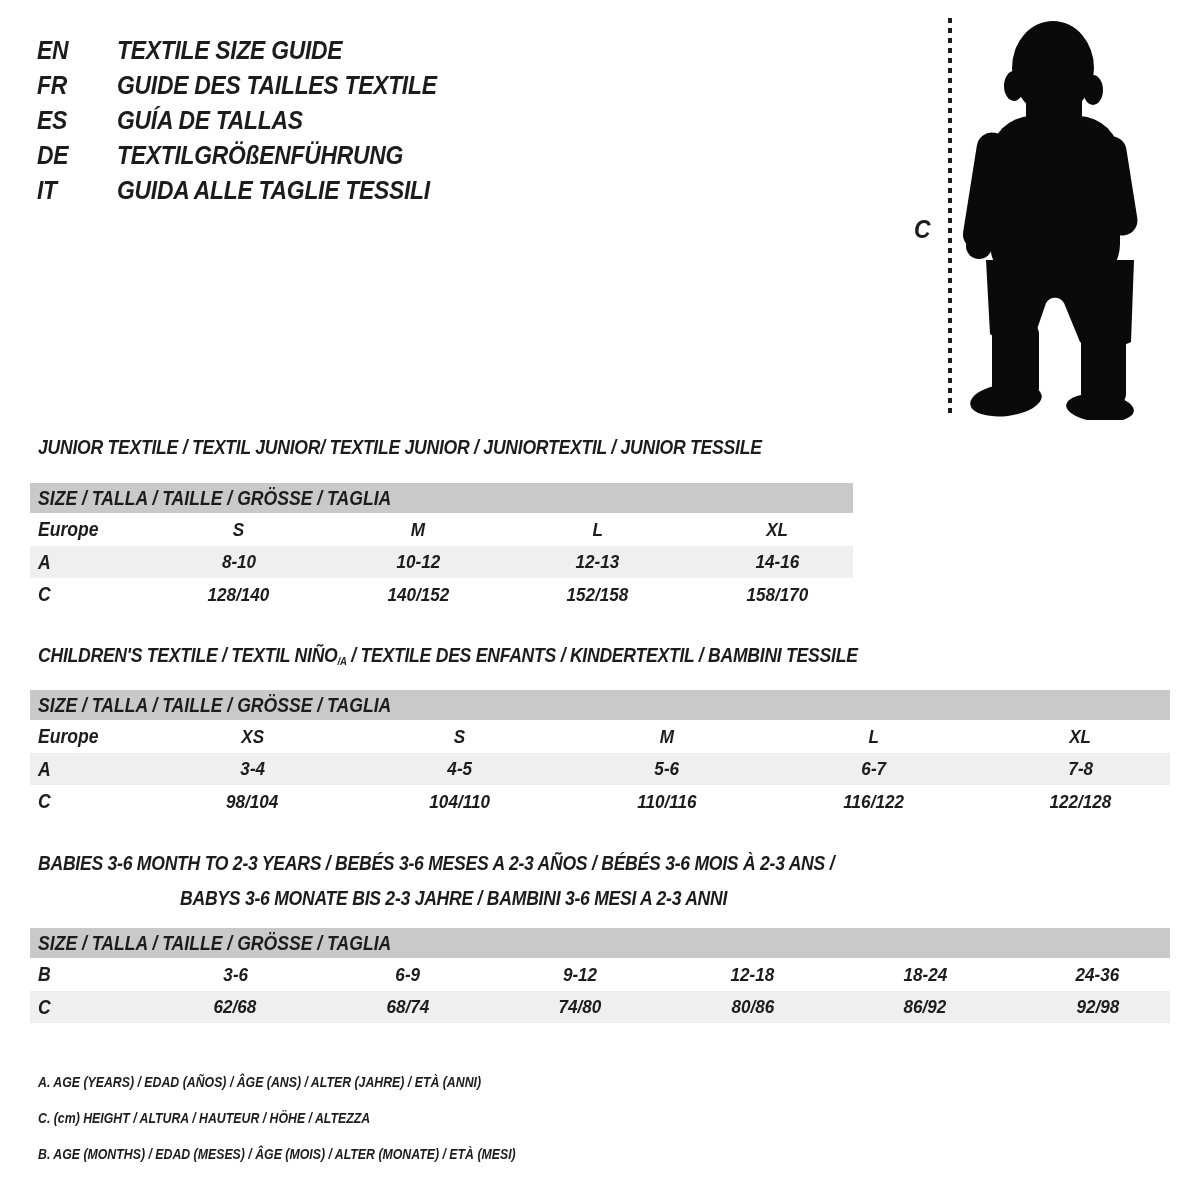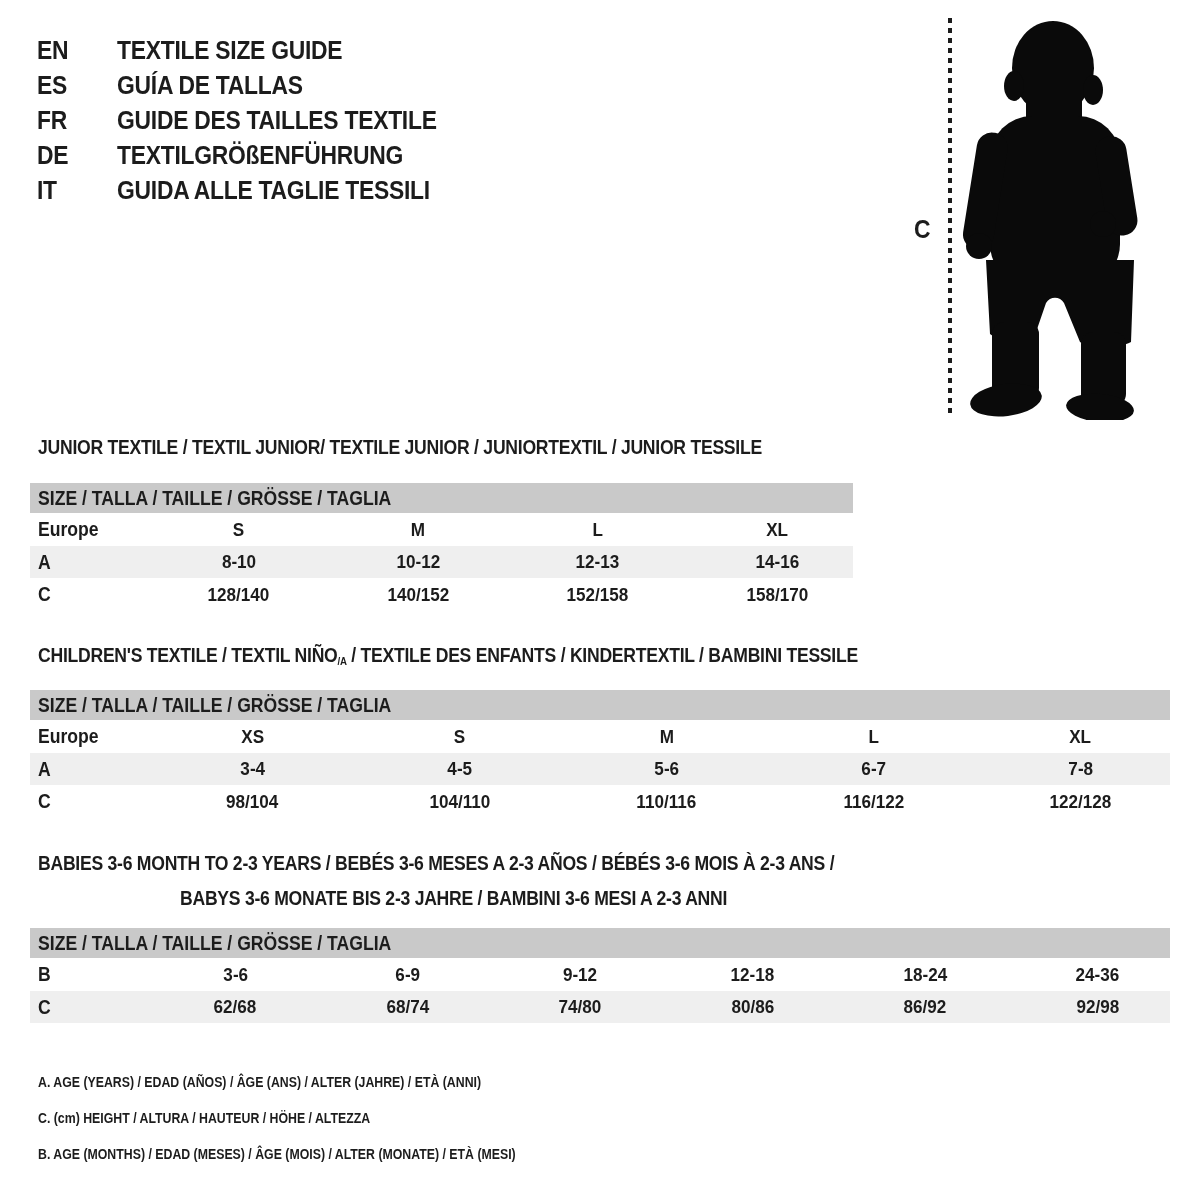--- a/index.html
+++ b/index.html
@@ -1,18 +1,18 @@
 <!DOCTYPE html>
 <html style="--background: #ffffff; --text: #1c1c1c; --header_bar: #c9c9c9; --alt_row: #efefef; --silhouette: #0a0a0a;"><head>
 <meta charset="utf-8">
 <style>
   html,body{margin:0;padding:0;}
   body{width:1200px;height:1200px;background:var(--background,#ffffff);
        font-family:"Liberation Sans", sans-serif;color:var(--text,#1c1c1c);}
-  .canvas{position:relative;width:1200px;height:1200px;overflow:hidden;font-weight:700;}
+  .canvas{position:relative;width:1200px;height:1200px;overflow:hidden;font-weight:700;font-style:italic;}
   .abs{position:absolute;}
   .cond{display:inline-block;transform:scaleX(0.88);transform-origin:0 50%;white-space:nowrap;}
   .condc{display:inline-block;transform:scaleX(0.9);white-space:nowrap;}
 
   
   .lang-list{left:37px;top:33px;}
   .lang-row{display:flex;height:35px;align-items:center;font-size:26px;letter-spacing:-0.3px;}
   .lang-code{width:80px;flex:0 0 80px;}
 
   
@@ -48,26 +48,26 @@
 <body>
 
 <div class="canvas">
 
   <div class="abs lang-list">
     <div class="lang-row">
       <span class="lang-code"><span class="cond">EN</span></span>
       <span class="cond">TEXTILE SIZE GUIDE</span>
     </div>
     <div class="lang-row">
+      <span class="lang-code"><span class="cond">FR</span></span>
+      <span class="cond">GUIDE DES TAILLES TEXTILE</span>
+    </div>
+    <div class="lang-row">
       <span class="lang-code"><span class="cond">ES</span></span>
       <span class="cond">GUÍA DE TALLAS</span>
-    </div>
-    <div class="lang-row">
-      <span class="lang-code"><span class="cond">FR</span></span>
-      <span class="cond">GUIDE DES TAILLES TEXTILE</span>
     </div>
     <div class="lang-row">
       <span class="lang-code"><span class="cond">DE</span></span>
       <span class="cond">TEXTILGRÖßENFÜHRUNG</span>
     </div>
     <div class="lang-row">
       <span class="lang-code"><span class="cond">IT</span></span>
       <span class="cond">GUIDA ALLE TAGLIE TESSILI</span>
     </div>
   </div>

